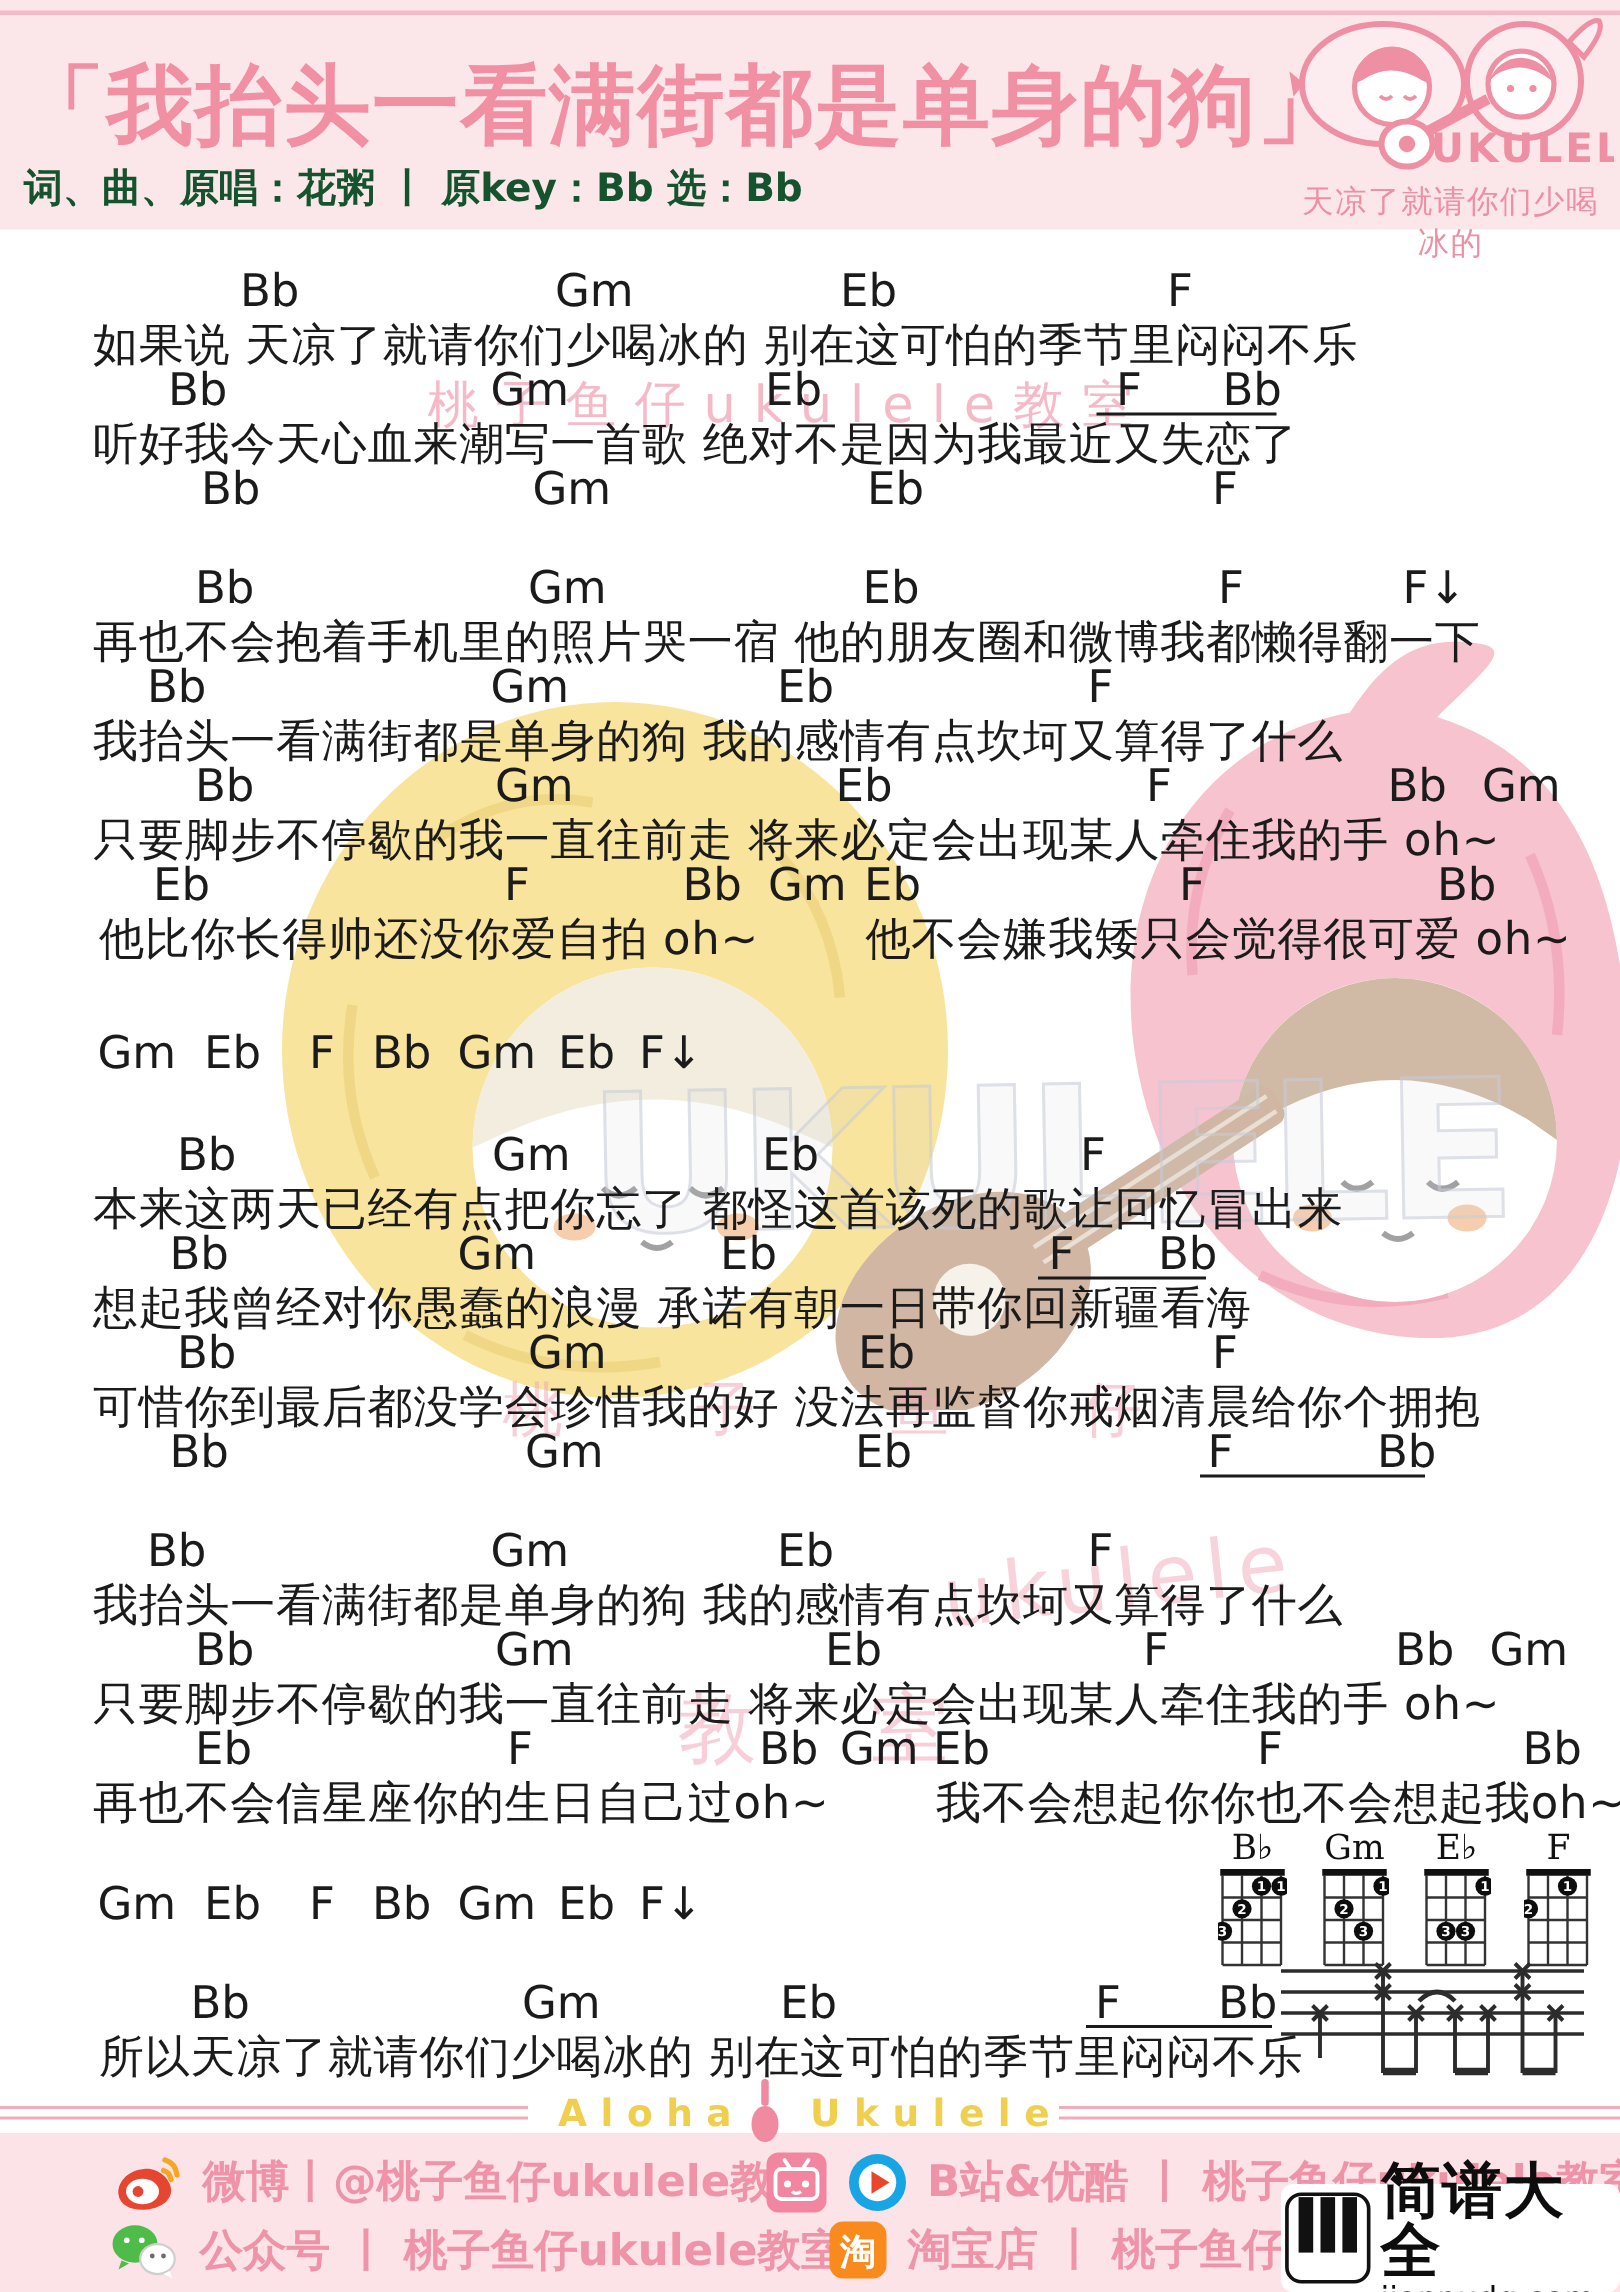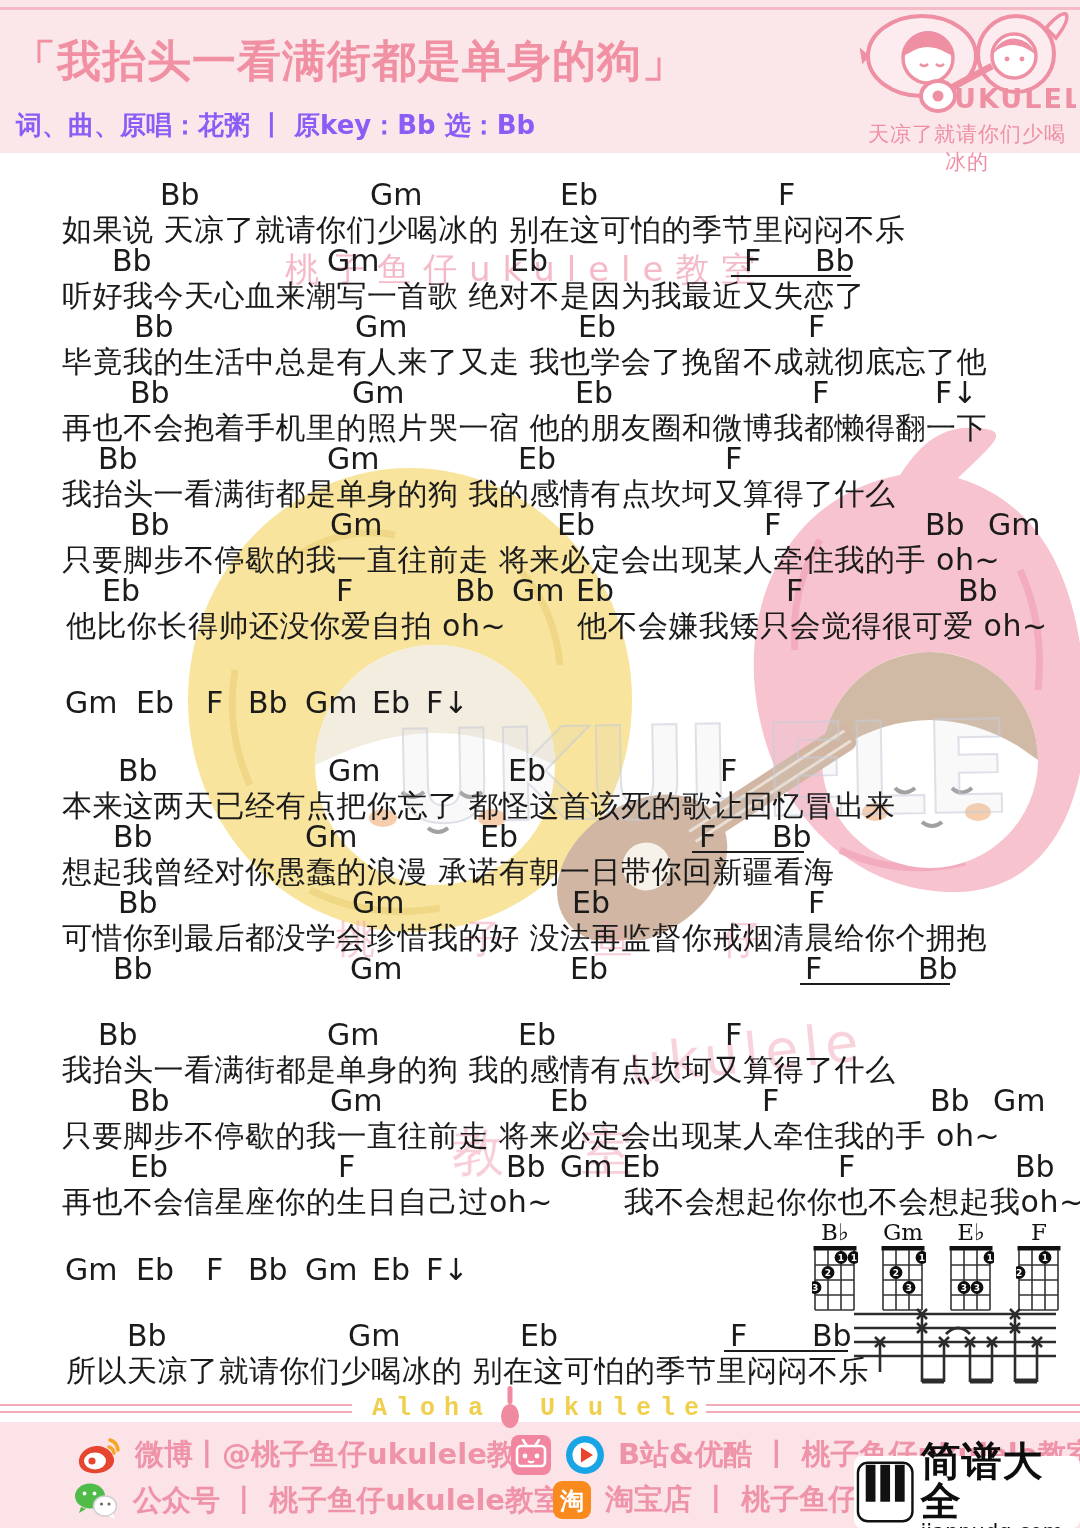--- a/index.html
+++ b/index.html
@@ -1,22 +1,22 @@
 <!DOCTYPE html>
 <html><head>
 <meta charset="utf-8">
 <style>
   html,body{margin:0;padding:0;background:#e8e8e8;}
   .page{position:relative;width:1080px;height:1528px;margin:0 auto;background:#ffffff;overflow:hidden;
         font-family:"DejaVu Sans","Liberation Sans",sans-serif;color:#1e1e1e;}
   
   .header{position:absolute;top:0;left:0;width:100%;height:153px;background:#fbe7ea;z-index:3;}
   .top-rule{position:absolute;top:7px;left:0;width:100%;height:3px;background:#f5bac6;}
-  .title{position:absolute;left:12px;top:32px;font-size:44px;font-weight:bold;color:#f18fa3;letter-spacing:1px;white-space:nowrap;}
-  .credits{position:absolute;left:16px;top:108px;font-size:26px;font-weight:bold;color:#8b5cf6;white-space:nowrap;}
+  .title{position:absolute;left:12px;top:32px;font-size:58px;font-weight:bold;color:#f18fa3;letter-spacing:1px;white-space:nowrap;}
+  .credits{position:absolute;left:16px;top:108px;font-size:26px;font-weight:bold;color:#14532d;white-space:nowrap;}
   .logo{position:absolute;right:4px;top:4px;width:218px;height:148px;text-align:center;}
   .logo-caption{position:absolute;left:0;top:116px;width:100%;font-size:21px;color:#ef8fa3;letter-spacing:1px;}
   
   .bg-art{position:absolute;left:140px;top:420px;width:950px;height:520px;z-index:0;opacity:.92;}
   .wm{position:absolute;z-index:1;color:#f3a9bb;white-space:pre;}
   .wm-line{left:285px;top:247px;font-size:34px;letter-spacing:12px;opacity:.8;}
   .wm-big{left:392px;top:698px;font-size:128px;font-weight:bold;letter-spacing:-4px;opacity:.6;
           color:rgba(201,204,216,0.20);-webkit-text-stroke:2px #c9ccd8;transform:rotate(-1deg);}
   .wm-s1{left:335px;top:912px;font-size:40px;letter-spacing:38px;opacity:.55;}
   .wm-s2{left:628px;top:1022px;font-size:54px;opacity:.5;transform:rotate(-6deg);letter-spacing:6px;}
@@ -26,21 +26,21 @@
   .song-line{position:absolute;left:0;width:1080px;height:70px;}
   .chord{position:absolute;top:0;font-size:30px;color:#1b1b1b;white-space:pre;}
   .lyric{position:absolute;top:33px;font-size:30px;color:#1b1b1b;white-space:pre;letter-spacing:0.5px;}
   .chord-underline{position:absolute;top:32px;height:2px;background:#1b1b1b;}
   
   #diagrams{position:absolute;left:0;top:0;width:1080px;z-index:2;}
   .chord-diagram{position:absolute;width:50px;text-align:center;}
   .diagram-label{font-family:"DejaVu Serif","Liberation Serif",serif;font-size:23px;color:#111;height:28px;line-height:28px;}
   .strum{position:absolute;left:850px;top:1304px;z-index:2;}
   
-  .divider{position:absolute;left:0;top:1388px;width:100%;height:34px;z-index:3;font-family:Liberation Mono, monospace;}
+  .divider{position:absolute;left:0;top:1388px;width:100%;height:34px;z-index:3;}
   .dline{position:absolute;top:18px;height:2px;background:#f3abb9;}
   .dline.l1{left:0;width:352px;top:16px;}
   .dline.l2{left:0;width:352px;top:23px;}
   .dline.r1{left:706px;width:374px;top:16px;}
   .dline.r2{left:706px;width:374px;top:23px;}
   .divider-word{position:absolute;top:6px;font-size:25px;font-weight:bold;color:#f0cf4e;letter-spacing:9px;}
   .divider-word.aloha{left:372px;}
   .divider-word.ukulele{left:540px;}
   .divider-uke{position:absolute;left:498px;top:-4px;}
   .footer{position:absolute;left:0;top:1422px;width:100%;height:106px;background:#fbe3e8;z-index:2;}
@@ -145,21 +145,20 @@
         <span class="chord" style="left: 744px;">F</span>
         <span class="chord" style="left: 815px;">Bb</span>
         <div class="chord-underline" style="left: 731px; width: 120px;"></div>
         <div class="lyric" style="left: 62px;">听好我今天心血来潮写一首歌 绝对不是因为我最近又失恋了</div>
       </div>
       <div class="song-line" style="top: 309px;">
         <span class="chord" style="left: 134px;">Bb</span>
         <span class="chord" style="left: 355px;">Gm</span>
         <span class="chord" style="left: 578px;">Eb</span>
         <span class="chord" style="left: 808px;">F</span>
-        <div class="lyric" style="left: 62px;">毕竟我的生活中总是有人来了又走 我也学会了挽留不成就彻底忘了他</div>
       </div>
       <div class="song-line" style="top: 375px;">
         <span class="chord" style="left: 130px;">Bb</span>
         <span class="chord" style="left: 352px;">Gm</span>
         <span class="chord" style="left: 575px;">Eb</span>
         <span class="chord" style="left: 812px;">F</span>
         <span class="chord" style="left: 935px;">F↓</span>
         <div class="lyric" style="left: 62px;">再也不会抱着手机里的照片哭一宿 他的朋友圈和微博我都懒得翻一下</div>
       </div>
       <div class="song-line" style="top: 441px;">

